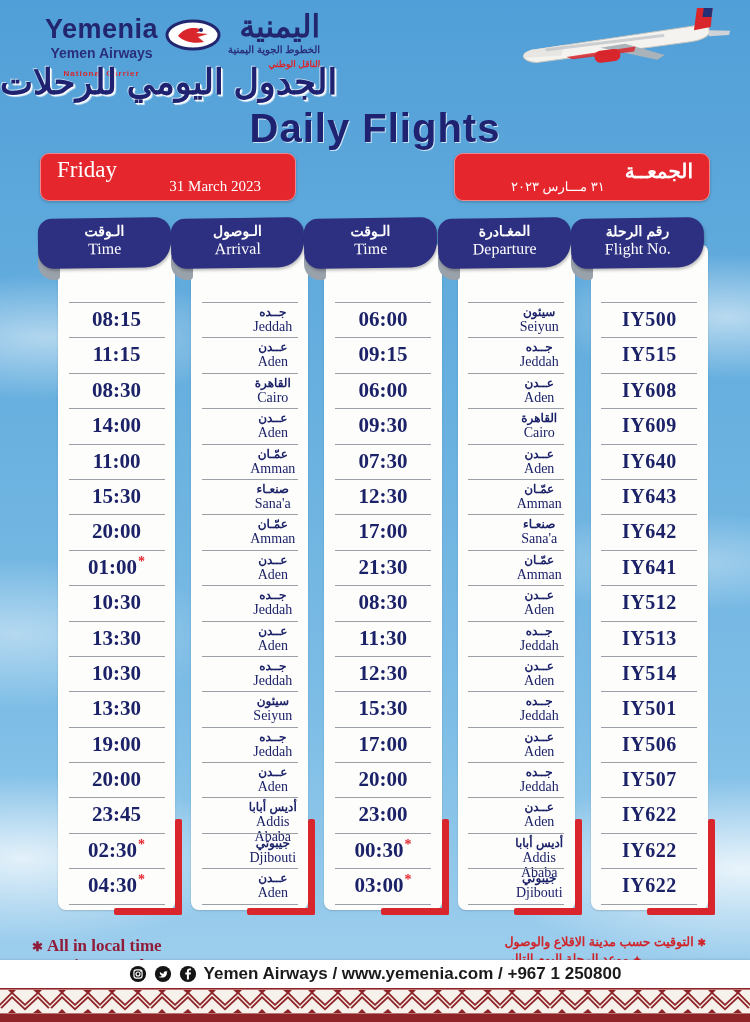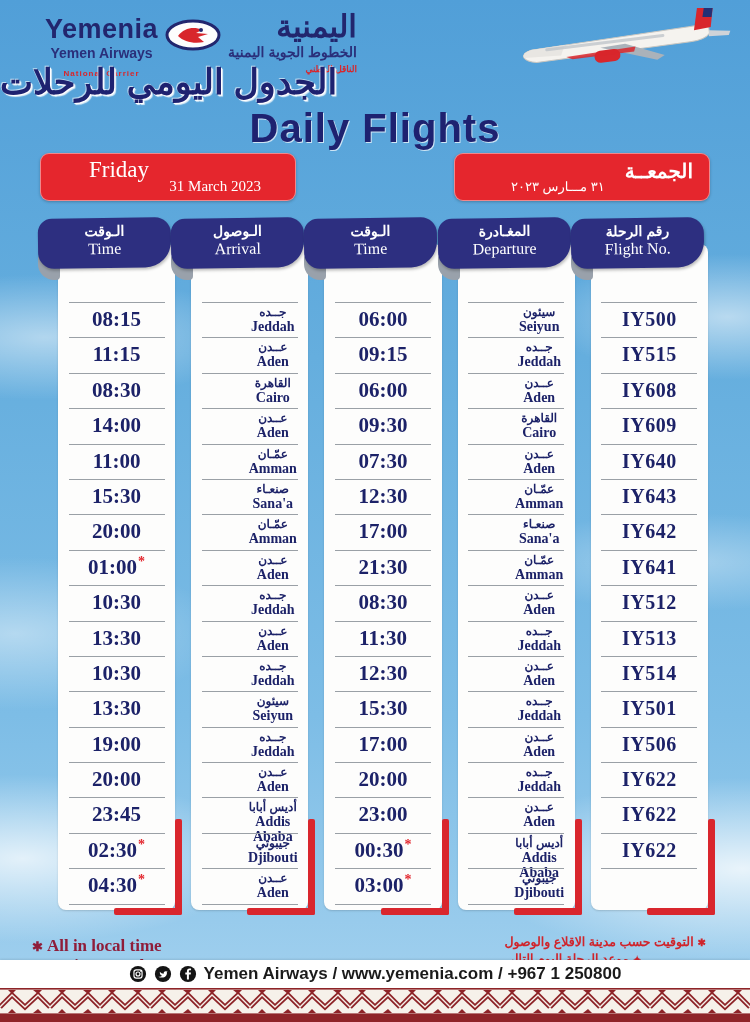--- a/index.html
+++ b/index.html
@@ -18,21 +18,21 @@
   }
   
   .brand-row { position:absolute; top:8px; left:45px; right:10px; height:70px; }
   .logo-group { position:absolute; left:0; top:2px; display:flex; align-items:flex-start; gap:6px; }
   .logo-en { text-align:center; padding-top:4px; }
   .logo-en .name { font-size:27px; font-weight:800; color:#22266e; letter-spacing:.5px; }
   .logo-en .sub { font-size:14px; font-weight:600; color:#2a2f7a; margin-top:0; }
   .logo-en .carrier { font-size:8px; font-weight:700; color:#d8262c; letter-spacing:1px; margin-top:8px; }
   .logo-ar { text-align:right; padding-top:0; }
   .logo-ar .name { font-size:31px; font-weight:800; color:#22266e; line-height:34px; }
-  .logo-ar .sub { font-size:14px; font-weight:700; color:#2a2f7a; }
+  .logo-ar .sub { font-size:10px; font-weight:700; color:#2a2f7a; }
   .logo-ar .carrier { font-size:9px; font-weight:700; color:#d8262c; margin-top:4px; }
   .emblem { margin-top:8px; }
   .plane { position:absolute; right:0; top:0; }
   
   .title-ar {
     position:absolute; top:62px; left:0; right:0; text-align:left;
     font-size:35px; font-weight:800; color:#1e2270;
     text-shadow:1px 1px 0 #fff, 2px 2px 1px rgba(255,255,255,.8), -1px -1px 0 rgba(255,255,255,.6);
   }
   .title-en {
@@ -41,21 +41,21 @@
     text-shadow:1px 1px 0 rgba(255,255,255,.7);
   }
   
   .banner {
     position:absolute; top:153px; height:48px; width:256px;
     background:#e5262d; border-radius:9px; color:#fff;
     border:1px solid rgba(255,255,255,.45);
     box-shadow:0 1px 3px rgba(0,0,0,.25);
   }
   .banner-left { left:40px; font-family:"Liberation Serif", serif; }
-  .banner-left .day { position:absolute; left:16px; top:3px; font-size:23px;margin-left:32px; }
+  .banner-left .day { position:absolute; left:16px; top:3px; font-size:23px; }
   .banner-left .date { position:absolute; right:34px; bottom:5px; font-size:15px; }
   .banner-right { right:40px; }
   .banner-right .day { position:absolute; right:16px; top:5px; font-size:20px; font-weight:800; }
   .banner-right .date { position:absolute; left:56px; bottom:6px; font-size:13px; font-weight:400; }
   
   .table { position:absolute; top:218px; left:58px; right:42px; display:flex; gap:16px; }
   .col { flex:1 1 0; position:relative; }
   .pill {
     position:relative; z-index:3; margin-left:-20px; width:calc(100% + 16px);
     height:50px; background:#2d2f80; border-radius:14px 16px 26px 16px;
@@ -77,21 +77,21 @@
   .red-h { position:absolute; right:-7px; bottom:-5px; height:7px; width:58%; background:#d9262d; border-radius:2px; }
   .cell { position:relative; height:35.4px; text-align:center; color:#1c2268; }
   .cell::before { content:""; position:absolute; top:0; left:9%; right:9%; border-top:1px solid #9aa0a6; }
   .cells::after { content:""; display:block; margin:0 auto; width:82%; border-top:1px solid #9aa0a6; }
   .cell.time, .cell.flight {
     font-family:"Liberation Serif", serif; font-size:21px; font-weight:600; line-height:35px;
   }
   .cell.flight { letter-spacing:.5px; font-size:20px; }
   .cell.city { padding-top:3px;padding-left:46px; }
   .cell.city .ar { font-size:12px; font-weight:800; line-height:14px; }
-  .cell.city .en { font-family:"Liberation Serif", serif; font-size:14px; font-weight:700; line-height:15px; }
+  .cell.city .en { font-family:"Liberation Serif", serif; font-size:14px; font-weight:400; line-height:15px; }
   .star { color:#e3262d; font-size:14px; vertical-align:super; line-height:0; margin-left:1px; font-weight:700; }
   
   .notes-en { position:absolute; left:32px; top:936px; color:#8f1d3a;
     font-family:"Liberation Serif", serif; font-weight:700; font-size:17px; line-height:19px; }
   .notes-en .mark { font-size:13px; margin-right:4px; }
   .notes-ar { position:absolute; right:44px; top:934px; text-align:left; color:#d0242b;
     font-weight:800; font-size:12.5px; line-height:17px; }
   .notes-ar .mark { font-size:10px; margin-left:4px; }
   
   .contact-bar {
@@ -397,20 +397,21 @@
             <div class="cell flight">IY609</div>
             <div class="cell flight">IY640</div>
             <div class="cell flight">IY643</div>
             <div class="cell flight">IY642</div>
             <div class="cell flight">IY641</div>
             <div class="cell flight">IY512</div>
             <div class="cell flight">IY513</div>
             <div class="cell flight">IY514</div>
             <div class="cell flight">IY501</div>
             <div class="cell flight">IY506</div>
+            <div class="cell flight">IY507</div>
             <div class="cell flight">IY622</div>
             <div class="cell flight">IY622</div>
             <div class="cell flight">IY622</div>
           </div>
         <div class="red-v"></div>
         <div class="red-h"></div>
       </div>
     </div>
 
   </div>

